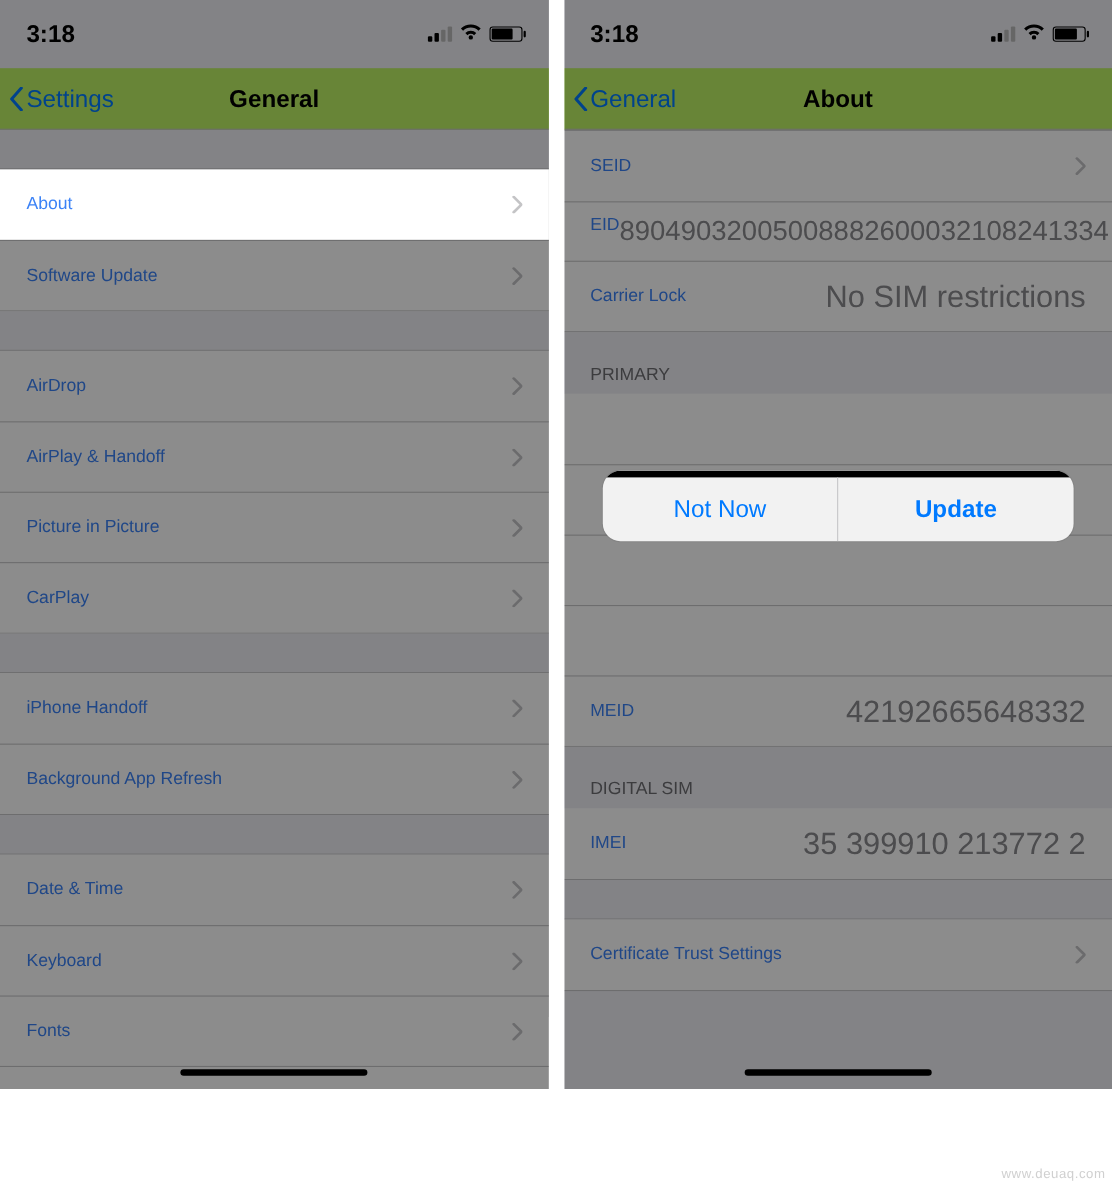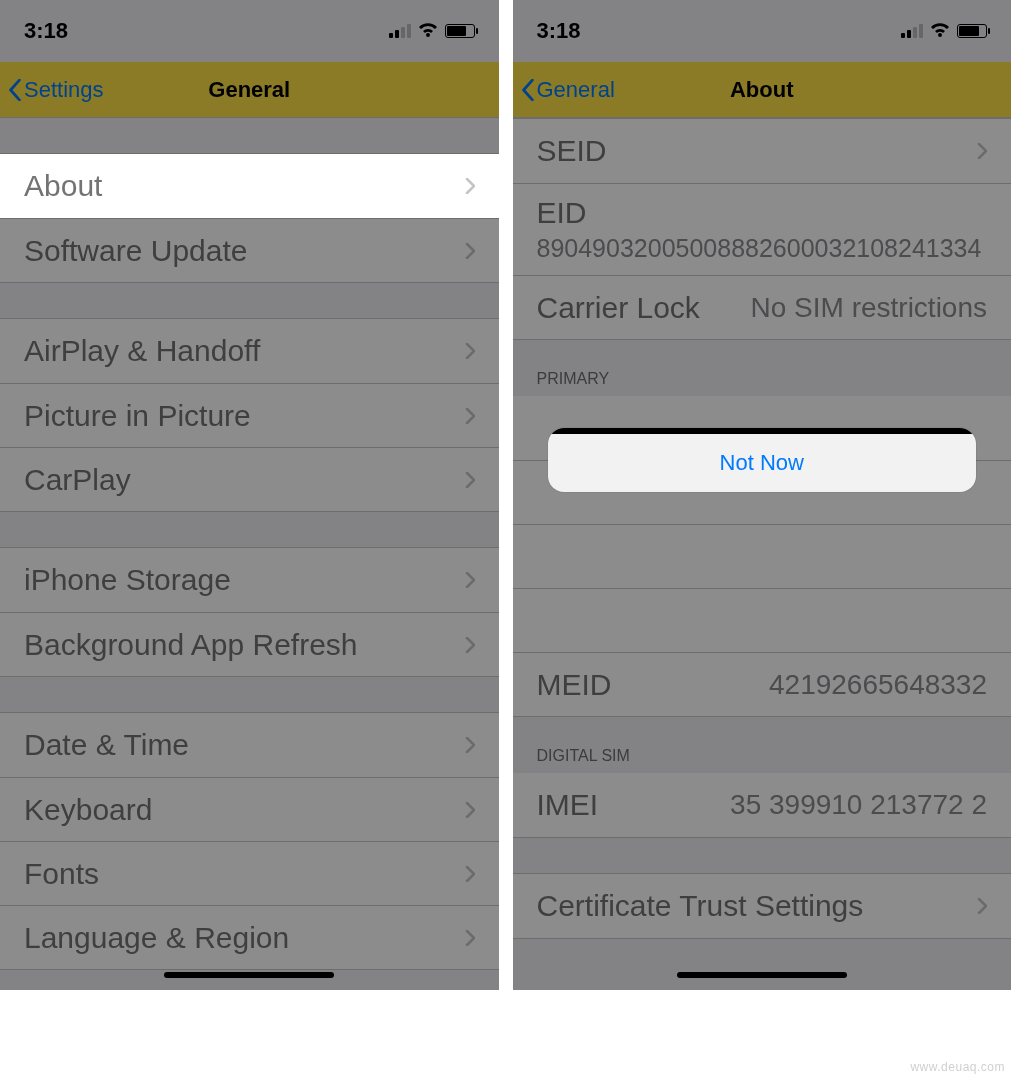--- a/index.html
+++ b/index.html
@@ -5,32 +5,32 @@
   * { margin:0; padding:0; box-sizing:border-box; font-family:-apple-system,"Helvetica Neue",Arial,sans-serif; }
   body { width:1011px; height:1078px; background:#fff; display:flex; position:relative; }
   .phone { position:relative; height:990px; background:#efeff4; overflow:hidden; flex:1; }
   .gap { width:14px; background:#fff; }
   .dim { position:absolute; inset:0; background:rgba(0,0,0,0.45); pointer-events:none; }
   .phone.left .dim { z-index:5; }
   .phone.right .dim { z-index:5; }
   .statusbar { display:flex; justify-content:space-between; align-items:center; height:62px; padding:0 24px; font-size:22px; font-weight:600; background:#efeff4; position:relative; z-index:1; }
   .statusbar .time { }
   .status-icons { display:flex; align-items:center; gap:6px; }
-  .navbar { position:relative; height:56px; display:flex; align-items:center; background:#fde047; border-bottom:1px solid #c6c6c8; z-index:1;text-align:center; }
+  .navbar { position:relative; height:56px; display:flex; align-items:center; background:#bef264; border-bottom:1px solid #c6c6c8; z-index:1;text-align:center; }
   .navbar .back { position:absolute; left:8px; display:flex; align-items:center; color:#007aff; font-size:22px; }
   .navbar .back svg { margin-right:2px; }
   .navbar .title { margin:0 auto; font-size:22px; font-weight:600; color:#000; }
   .spacer { height:36px; background:#efeff4; border-bottom:1px solid #c6c6c8; }
   .group { background:#fff; border-bottom:1px solid #c6c6c8; }
   .row { display:flex; align-items:center; height:64px; padding:0 24px; border-top:1px solid #c6c6c8; background:#fff; position:relative; z-index:1; }
   .row:first-child { border-top:none; }
-  .row .label { font-size:30px; color:#737373; flex:0 0 auto; }
+  .row .label { font-size:16px; color:#3b82f6; flex:0 0 auto; }
   .row .value { font-size:28px; color:#8a8a8e; margin-left:auto; text-align:right; }
   .row .chevron { color:#c4c4c6; margin-left:8px; display:flex; align-items:center; }
-  .row.stacked { flex-direction:column; align-items:flex-start; height:auto; padding-top:12px; padding-bottom:12px; }
+  .row.stacked { flex-direction:row; align-items:flex-start; height:auto; padding-top:12px; padding-bottom:12px; }
   .row.stacked .label { margin-bottom:4px; }
   .row.stacked .value { margin-left:0; font-size:25px; }
   .section-header { font-size:16px; color:#6d6d72; padding:30px 24px 8px; text-transform:uppercase; background:#efeff4; }
   .row.highlighted { z-index:10; background:#fff; }
   .home-indicator { position:absolute; bottom:12px; left:50%; transform:translateX(-50%); width:170px; height:6px; background:#000; border-radius:3px; z-index:1; }
   
   .modal { position:absolute; top:428px; left:50%; transform:translateX(-50%); width:428px; background:#f2f2f2; border-radius:16px; z-index:20; overflow:hidden; box-shadow:0 0 0 1px rgba(0,0,0,0.05); }
   .modal .content { padding:24px 20px 18px; text-align:center; }
   .modal .mtitle { font-size:22px; font-weight:700; margin-bottom:6px; }
   .modal .mmsg { font-size:18px; color:#333; line-height:1.35; }
@@ -99,20 +99,29 @@
           <svg width="10" height="16" viewBox="0 0 10 16">
             <path d="M2 1l7 7-7 7" stroke="#c4c4c6" stroke-width="2.5" fill="none" stroke-linecap="round" stroke-linejoin="round"></path>
           </svg>
         </span>
     </div>
   </div>
 
   <div class="spacer"></div>
   <div class="group">
     <div class="row">
+        <span class="label">AirDrop</span>
+        <span class="value"></span>
+        <span class="chevron">
+          <svg width="10" height="16" viewBox="0 0 10 16">
+            <path d="M2 1l7 7-7 7" stroke="#c4c4c6" stroke-width="2.5" fill="none" stroke-linecap="round" stroke-linejoin="round"></path>
+          </svg>
+        </span>
+      </div>
+    <div class="row">
         <span class="label">AirPlay &amp; Handoff</span>
         <span class="value"></span>
         <span class="chevron">
           <svg width="10" height="16" viewBox="0 0 10 16">
             <path d="M2 1l7 7-7 7" stroke="#c4c4c6" stroke-width="2.5" fill="none" stroke-linecap="round" stroke-linejoin="round"></path>
           </svg>
         </span>
       </div>
     <div class="row">
         <span class="label">Picture in Picture</span>
@@ -130,21 +139,21 @@
           <svg width="10" height="16" viewBox="0 0 10 16">
             <path d="M2 1l7 7-7 7" stroke="#c4c4c6" stroke-width="2.5" fill="none" stroke-linecap="round" stroke-linejoin="round"></path>
           </svg>
         </span>
       </div>
   </div>
 
   <div class="spacer"></div>
   <div class="group">
     <div class="row">
-        <span class="label">iPhone Storage</span>
+        <span class="label">iPhone Handoff</span>
         <span class="value"></span>
         <span class="chevron">
           <svg width="10" height="16" viewBox="0 0 10 16">
             <path d="M2 1l7 7-7 7" stroke="#c4c4c6" stroke-width="2.5" fill="none" stroke-linecap="round" stroke-linejoin="round"></path>
           </svg>
         </span>
       </div>
     <div class="row">
         <span class="label">Background App Refresh</span>
         <span class="value"></span>
@@ -291,19 +300,20 @@
           </svg>
         </span>
     </div>
   </div>
 
   <div class="dim"></div>
 
   <div class="modal">
     <div class="buttons">
       <div class="btn">Not Now</div>
+      <div class="btn bold">Update</div>
     </div>
   </div>
 
   <div class="home-indicator"></div>
 </div>
 
 <span class="watermark">www.deuaq.com</span>
 
 </body></html>

